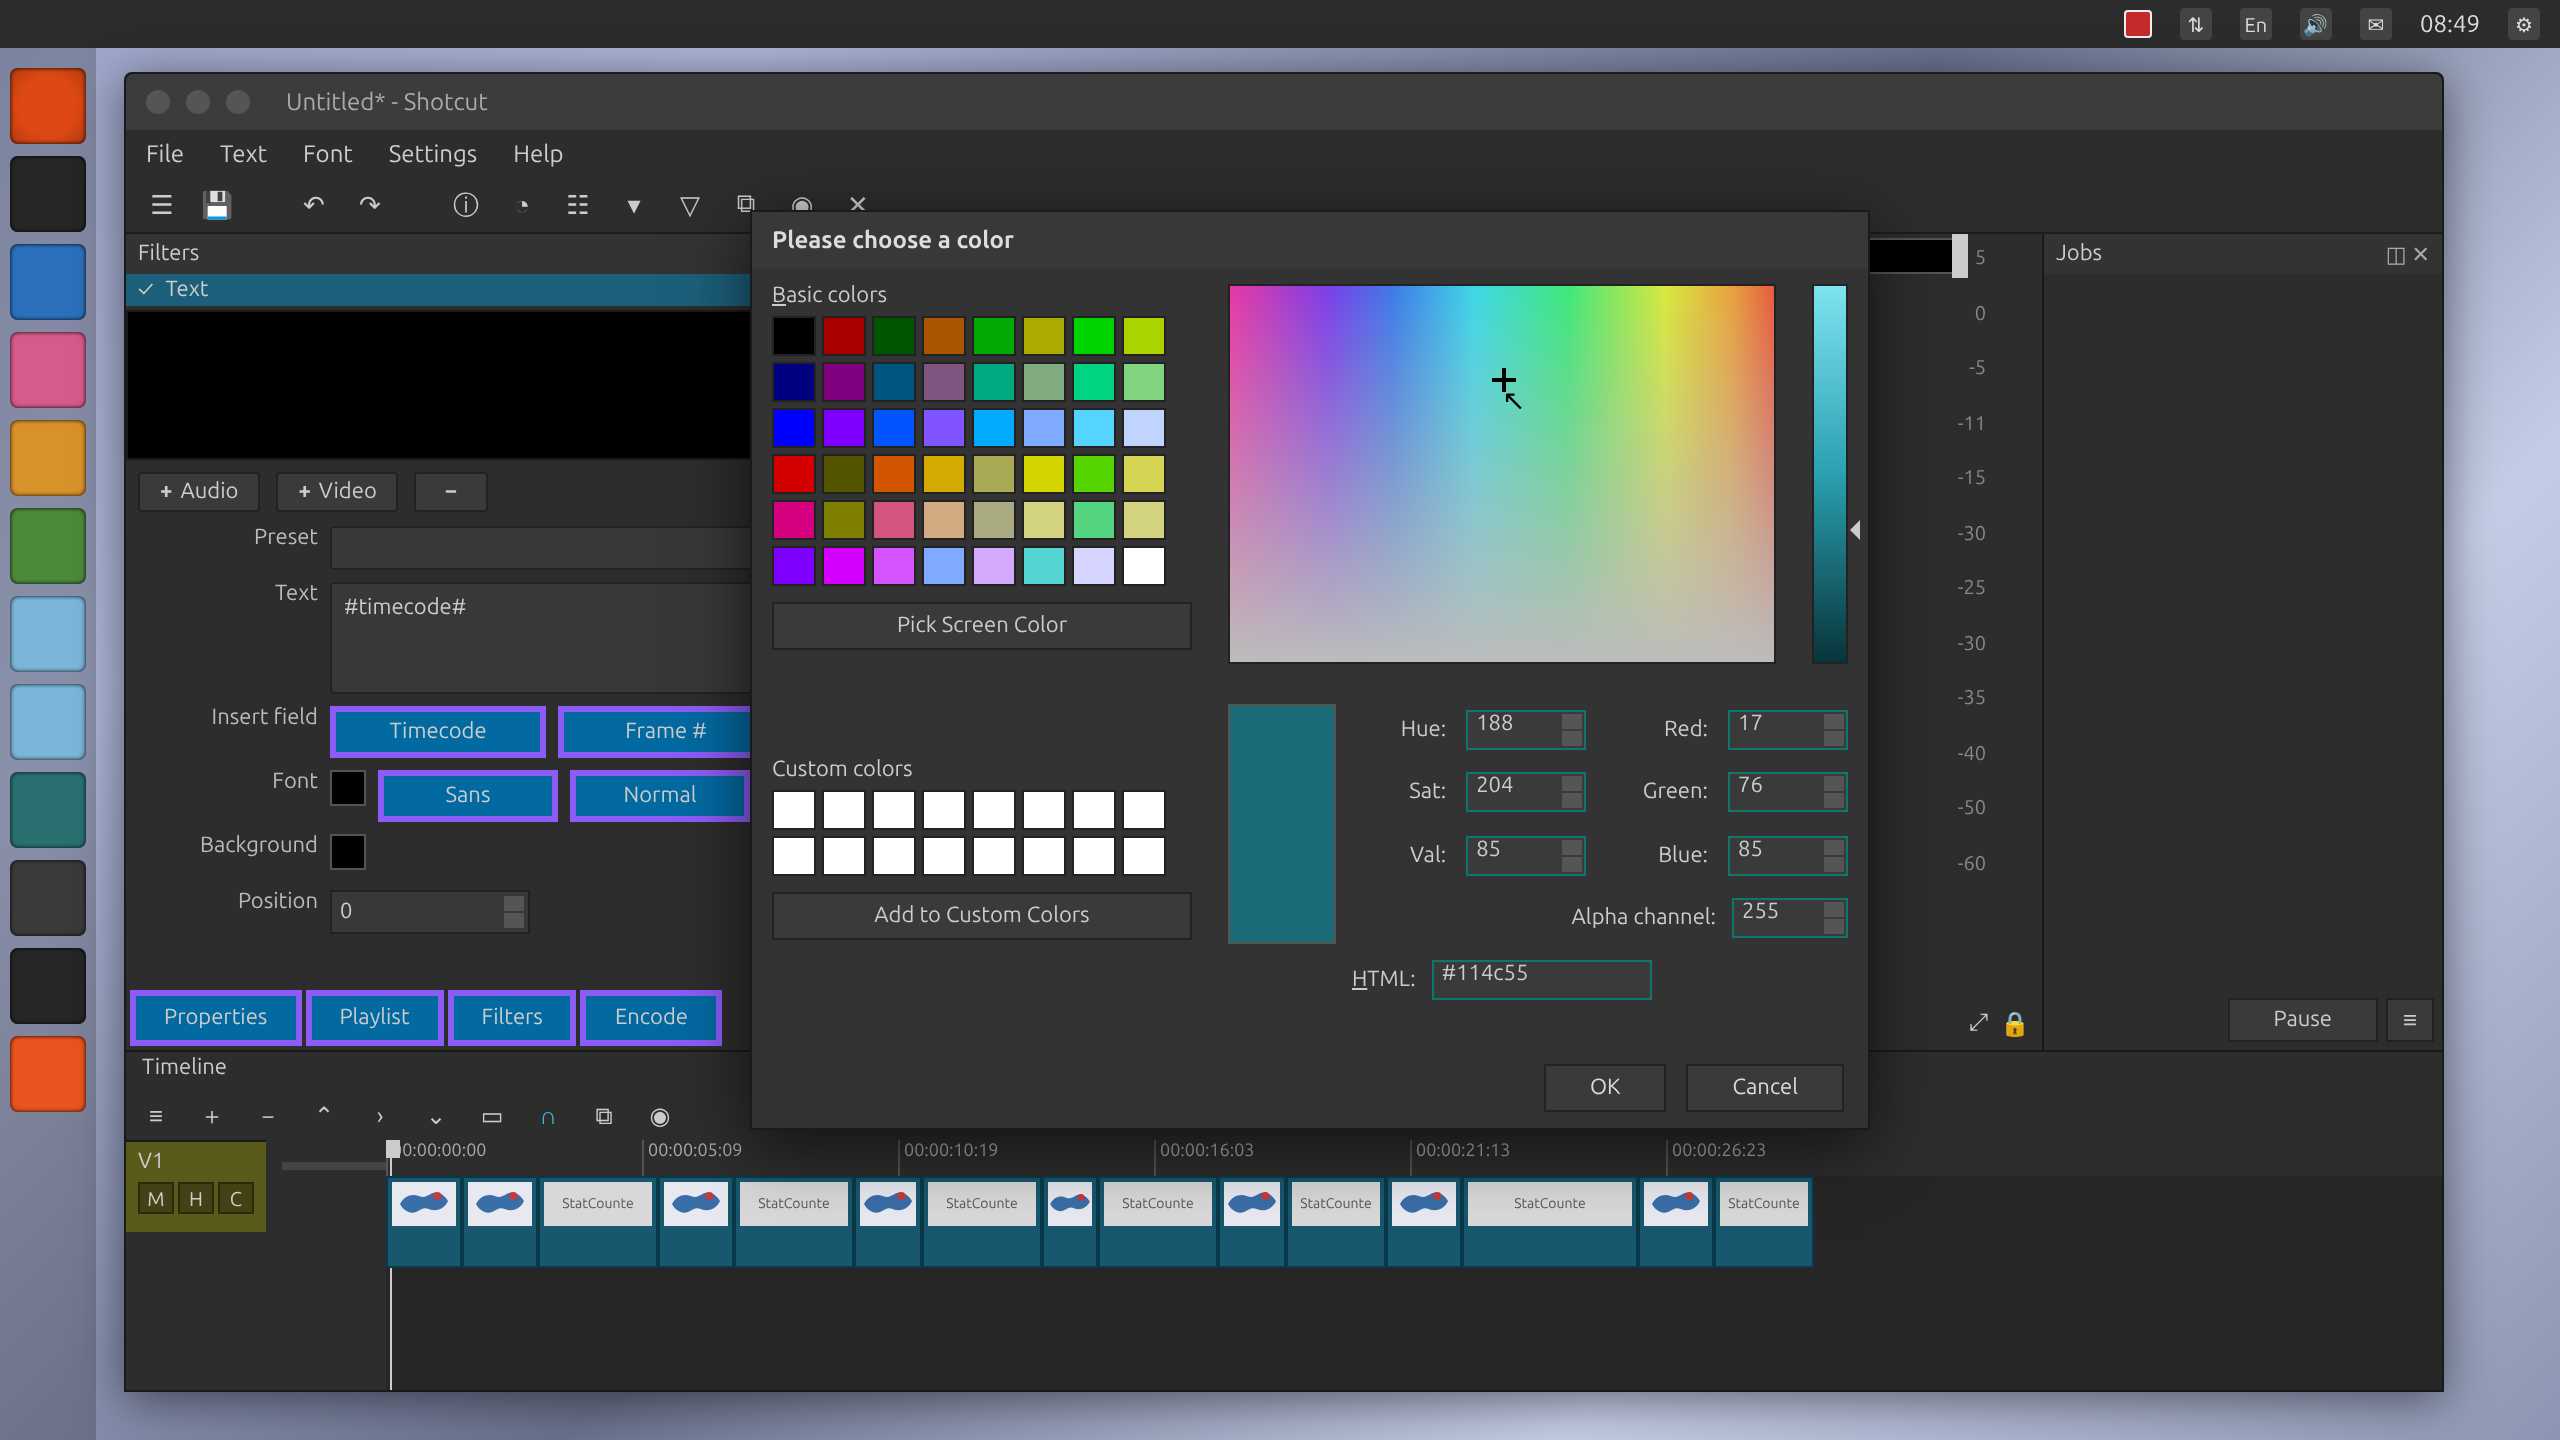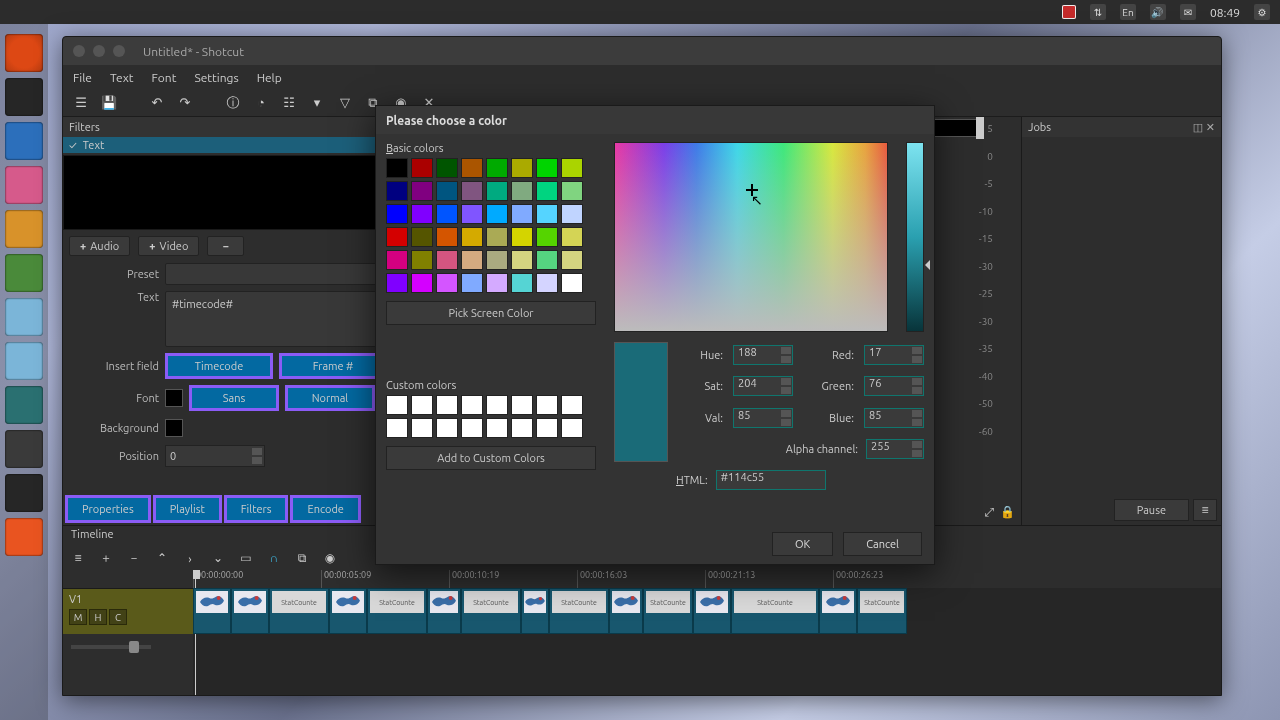--- a/index.html
+++ b/index.html
@@ -37,21 +37,21 @@
   .tbico{ width:16px; height:16px; display:flex; align-items:center; justify-content:center; color:#ccc; font-size:13px;}
   .content { flex:1; display:flex; position:relative; overflow:hidden;}
   
   .leftcol { width:445px; background:#2d2d2d; display:flex; flex-direction:column; border-right:1px solid #1a1a1a;}
   .panelhdr { height:20px; background:#333; display:flex; align-items:center; justify-content:space-between; padding:0 6px; font-size:11px;}
   .panelhdr .x{color:#aaa;}
   .filteritem{ background:#1c5f7a; padding:2px 6px; display:flex; align-items:center; gap:6px; font-size:11px;}
   .blackbox{ flex:0 0 75px; background:#000; margin:2px 0; border:1px solid #1a1a1a;}
   .addrow{ display:flex; gap:8px; padding:4px 6px; align-items:center;}
   .chip{ background:#3a3a3a; border:1px solid #222; border-radius:2px; padding:3px 10px; display:flex; align-items:center; gap:4px; font-size:11px;}
-  .formrow{ display:flex; align-items:center; gap:6px; padding:3px 6px;}
+  .formrow{ display:flex; gap:6px; padding:3px 6px;}
   .formrow label{ width:90px; text-align:right; color:#bbb; font-size:11px;}
   .input{ flex:1; background:#383838; border:1px solid #222; border-radius:2px; height:22px; padding:2px 6px; color:#ccc; font-size:11px;}
   .textarea{height:56px; padding:6px; display:flex; align-items:flex-start;}
   .swatch{ width:18px; height:18px; background:#000; border:1px solid #555;}
   .spin{ width:52px; background:#383838; border:1px solid #222; height:22px; display:flex; align-items:center; padding:0 4px; font-size:11px; position:relative;}
   .spin::after{content:"";position:absolute;right:2px;top:2px;bottom:2px;width:10px;background:linear-gradient(#555 0 46%,transparent 46% 54%,#555 54%);}
   .tabbtn{ flex:1; text-align:center; background:#0369a1; border:3px solid #8b5cf6; padding:4px 0; font-size:11px;}
   .bottomtabs{ display:flex; gap:2px; padding:2px;}
   .bottomtabs .tabbtn{flex:0 0 auto; padding:5px 14px;}
   
@@ -65,21 +65,21 @@
   .rctrl{ display:flex; gap:4px; padding:4px; justify-content:flex-end;}
   .pausebtn{ background:#3a3a3a; border:1px solid #222; padding:4px 22px; font-size:11px;}
   .menubtn{ background:#3a3a3a; border:1px solid #222; width:24px; display:flex; align-items:center; justify-content:center;}
   
   .timeline{ height:170px; border-top:1px solid #1a1a1a; background:#2d2d2d; display:flex; flex-direction:column;}
   .tl-hdr{ height:20px; padding:2px 8px; font-size:11px; color:#ccc;}
   .tl-tools{ height:24px; display:flex; align-items:center; gap:14px; padding:0 8px;}
   .tl-tools .ti{width:14px;height:14px; font-size:12px; color:#ccc; display:flex; align-items:center; justify-content:center;}
   .tl-tools .ti.active{color:#3fbce8;}
   .tl-body{ flex:1; display:flex;}
-  .tl-left{ width:130px; background:#2d2d2d; display:flex; flex-direction:column;}
+  .tl-left{ width:130px; background:#2d2d2d; display:flex; }
   .trackhdr{ height:46px; background:#5a5a1a; border-top:1px solid #1a1a1a; padding:4px 6px;}
   .trackhdr .nm{font-size:11px;}
   .trackhdr .mhc{display:flex;gap:2px;margin-top:4px;}
   .trackhdr .mhc span{width:18px;height:16px;background:#424216;border:1px solid #2a2a0a;display:flex;align-items:center;justify-content:center;font-size:10px;}
   .tl-right{ flex:1; position:relative; background:#262626; overflow:hidden;}
   .ruler{height:18px;background:#2d2d2d;position:relative;}
   .tick{position:absolute;top:0;font-size:9px;color:#aaa;border-left:1px solid #555;padding-left:2px;height:18px;}
   .clips{position:absolute;top:18px;left:0;right:0;height:46px;display:flex;}
   .clip{height:46px;background:#18576e;border:1px solid #0a3a4a;position:relative;}
   .clip .thumb{position:absolute;top:2px;left:2px;right:2px;height:22px;background:#e8e8f0;display:flex;align-items:center;justify-content:center;}
@@ -109,21 +109,21 @@
       linear-gradient(to top, #bcbcbc, rgba(188,188,188,0)),
       linear-gradient(to right,#e838a4 0%,#7b3ee8 18%,#3e7be8 30%,#3ed8e8 45%,#3ee87b 62%,#d8e83e 80%,#e8a43e 92%,#e85a3e 100%);
   }
   .field .cross{position:absolute;left:48%;top:22%;width:12px;height:12px;}
   .field .cross::before,.field .cross::after{content:"";position:absolute;background:#000;}
   .field .cross::before{left:5px;top:0;width:2px;height:12px;}
   .field .cross::after{top:5px;left:0;height:2px;width:12px;}
   .cursor{position:absolute;left:50%;top:26%;font-size:14px;color:#000;}
   .huebar{width:18px;border:1px solid #222;background:linear-gradient(to bottom,#7de3f0 0%,#2aa0b0 50%,#08343a 100%);position:relative;}
   .huebar::after{content:"";position:absolute;right:-7px;top:62%;border:5px solid transparent;border-right-color:#ccc;}
-  .below{display:flex;gap:14px;margin-top:10px;}
+  .below{display:flex;gap:14px;margin-top:20px;}
   .currentsw{width:54px;height:120px;border:1px solid #555;}
   .numcols{flex:1;display:grid;grid-template-columns:auto 60px auto 60px;gap:6px 10px;align-items:center;font-size:11px;}
   .numcols label{text-align:right;color:#ccc;}
   .ninput{background:#3a3a3a;border:1px solid #0f766e;height:20px;padding:0 4px;color:#ccc;font-size:11px;position:relative;}
   .ninput::after{content:"";position:absolute;right:1px;top:1px;bottom:1px;width:10px;background:linear-gradient(#555 0 46%,transparent 46% 54%,#555 54%);}
   .alpharow{grid-column:1/5;display:flex;justify-content:flex-end;align-items:center;gap:8px;}
   .htmlrow{display:flex;align-items:center;gap:8px;margin-top:8px;font-size:11px;}
   .htmlrow .ninput{width:110px;}
   .htmlrow .ninput::after{display:none;}
   .dlg-foot{height:40px;display:flex;justify-content:flex-end;align-items:center;gap:10px;padding:0 12px;}
@@ -251,21 +251,21 @@
         <div class="tabbtn">Encode</div>
       </div>
     </div>
 
     <div class="midcol">
       <div class="preview"></div>
       <div class="meter">
         <span>5</span>
         <span>0</span>
         <span>-5</span>
-        <span>-10</span>
+        <span>-11</span>
         <span>-15</span>
         <span>-30</span>
         <span>-25</span>
         <span>-30</span>
         <span>-35</span>
         <span>-40</span>
         <span>-50</span>
         <span>-60</span>
       </div>
       <div style="position:absolute;bottom:6px;right:6px;display:flex;gap:6px;">

